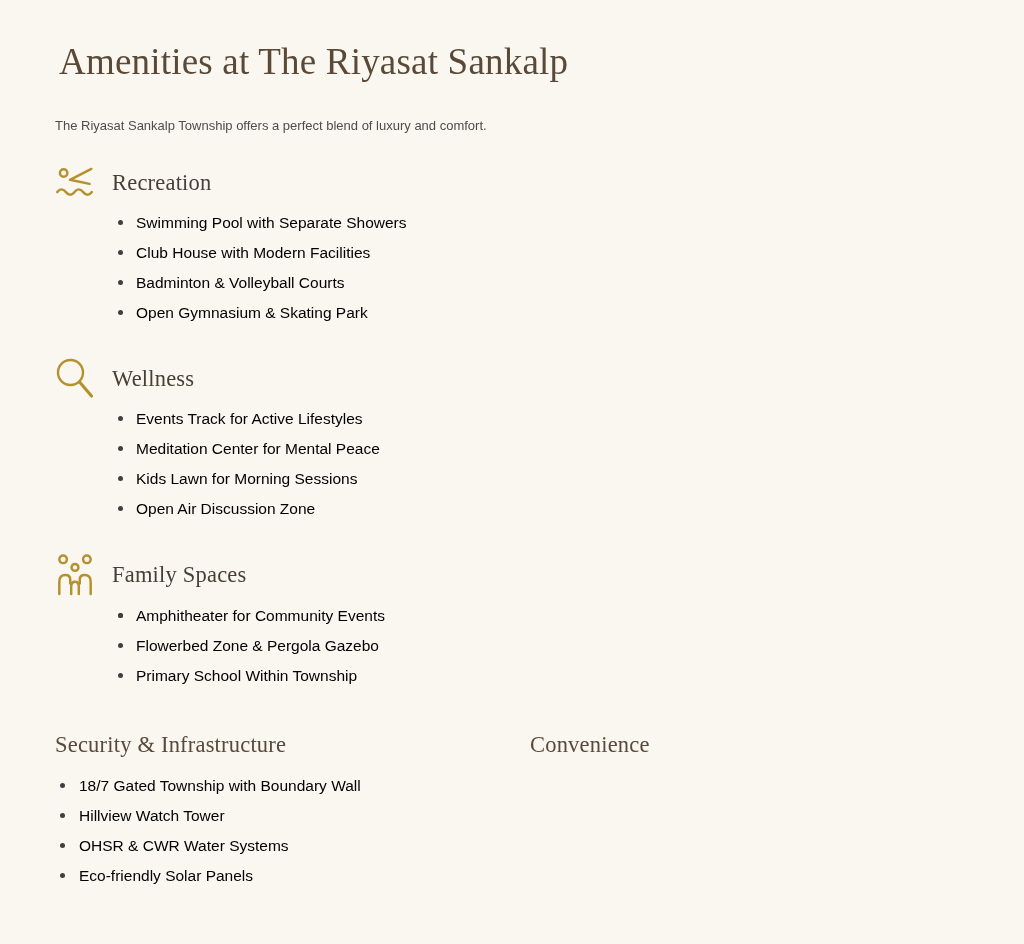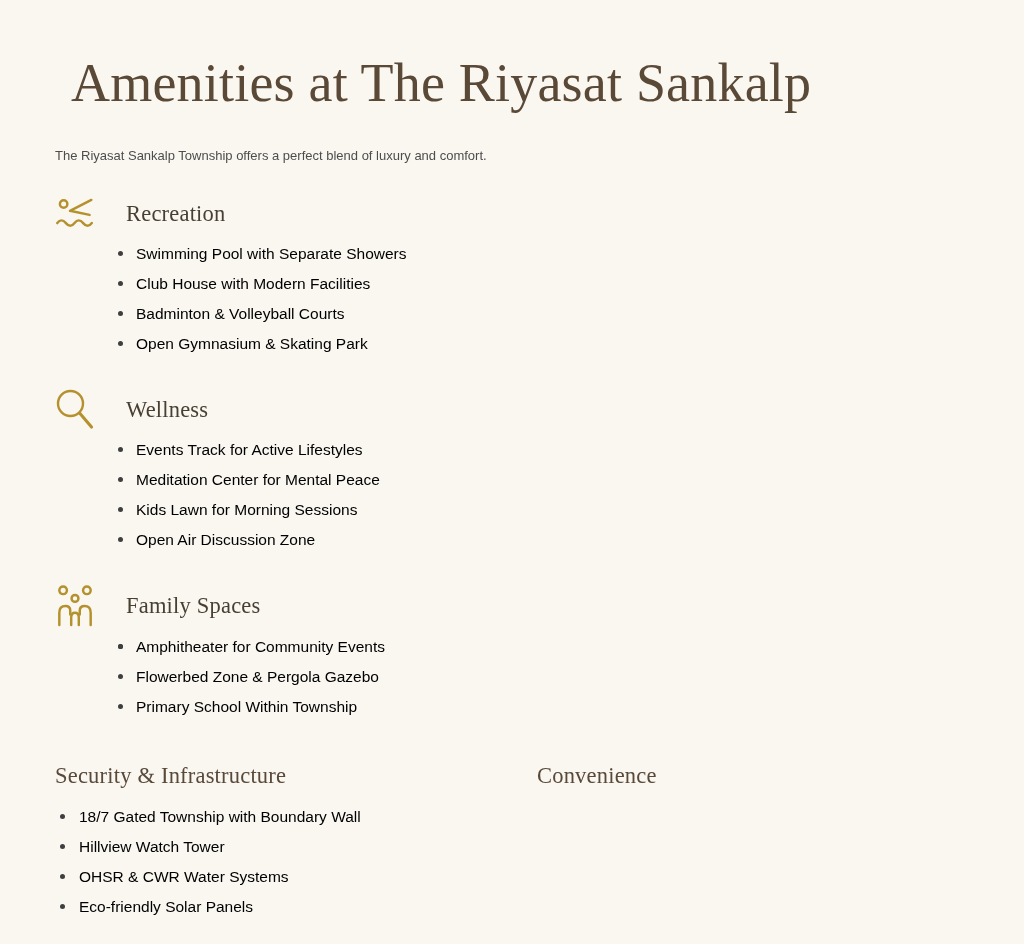--- a/index.html
+++ b/index.html
@@ -15,25 +15,25 @@
     box-sizing: border-box;
   }
   .page {
     box-sizing: border-box;
     width: 1024px;
     height: 944px;
     padding: 38px 55px 40px 55px;
   }
   .page-title {
     font-family: "Liberation Serif", "DejaVu Serif", serif;
-    font-size: 54px;
+    font-size: 37px;
     font-weight: 500;
     line-height: 1.1;
     color: #5A4936;
-    margin: 16px;
+    margin: 4px;
     letter-spacing: 0.2px;
   }
   .page-subtitle {
     margin-top: 34px;
     font-size: 13px;
     line-height: 1.35;
     color: #4D4D4D;
   }
   .sections {
     margin-top: 28px;
@@ -55,21 +55,21 @@
     flex: 0 0 40px;
   }
   .icon-box svg {
     display: block;
   }
   .section-heading {
     font-family: "Liberation Serif", "DejaVu Serif", serif;
     font-size: 22.5px;
     font-weight: 400;
     color: #473F34;
-    margin: 0 0 0 31px;
+    margin: 0 0 0 17px;
     letter-spacing: 0.2px;
   }
   ul.amenity-list {
     list-style: none;
     margin: 8px 0 0 57px;
     padding: 0;
   }
   ul.amenity-list li {
     position: relative;
     padding-left: 24px;
@@ -85,21 +85,20 @@
     top: 8px;
     width: 5px;
     height: 5px;
     border-radius: 50%;
     background: #3F3F3F;
   }
   .bottom-columns {
     display: grid;
     grid-template-columns: 475px 1fr;
     margin-top: 46px;
-    gap: 7px;
   }
   .bottom-heading {
     font-family: "Liberation Serif", "DejaVu Serif", serif;
     font-size: 22.5px;
     font-weight: 400;
     color: #59493A;
     margin: 0;
     letter-spacing: 0.2px;
   }
   .bottom-col ul.amenity-list {

